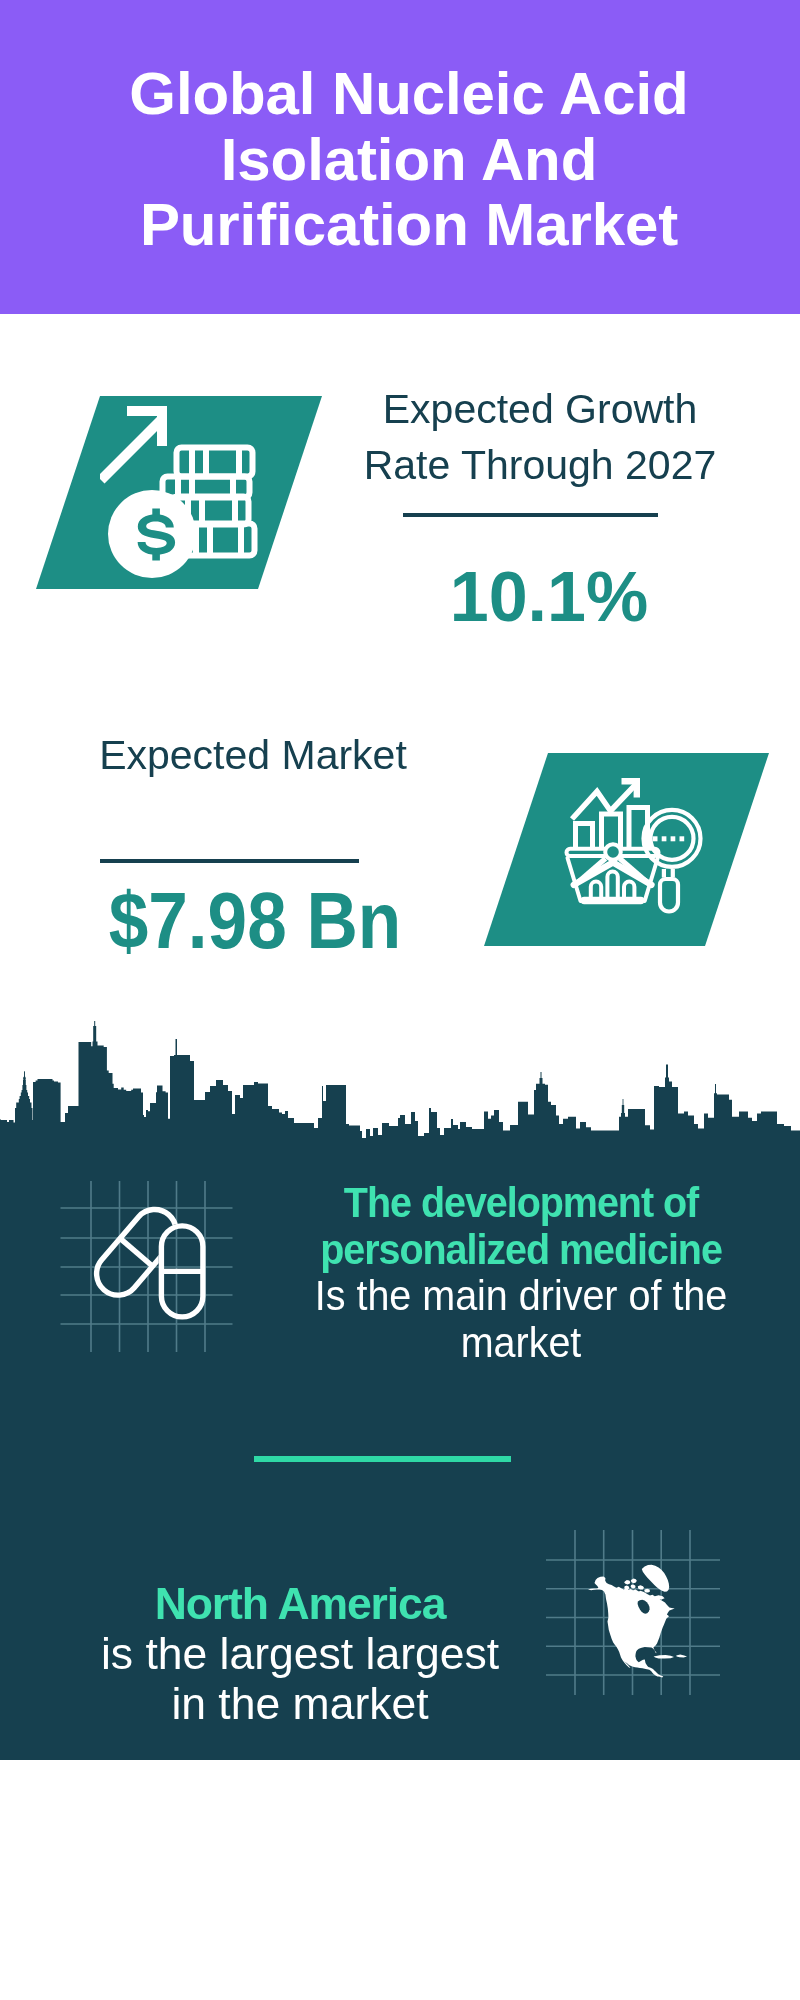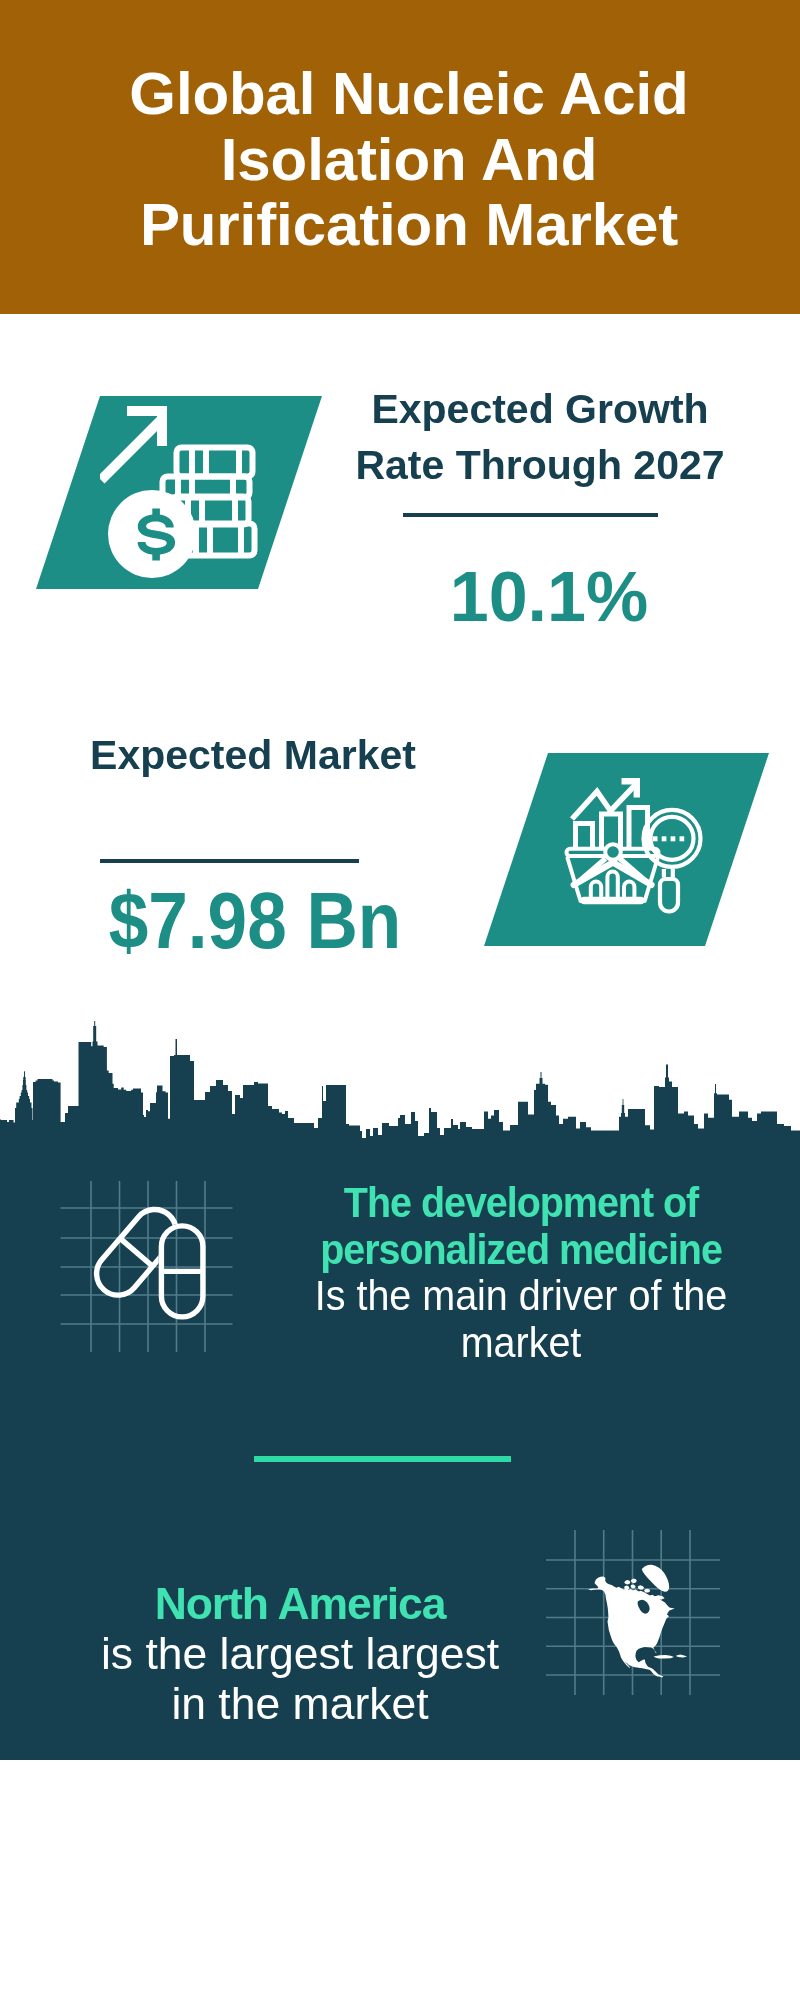--- a/index.html
+++ b/index.html
@@ -1,31 +1,31 @@
 <!DOCTYPE html>
 <html><head>
 <meta charset="utf-8">
 <style>
   html,body{margin:0;padding:0;}
   body{width:800px;height:2000px;background:#fff;font-family:"Liberation Sans",sans-serif;overflow:hidden;}
   .page{position:relative;width:800px;height:2000px;background:#fff;}
 
   
-  .header{position:absolute;left:0;top:0;width:800px;height:314px;background:#a16207;}
+  .header{position:absolute;left:0;top:0;width:800px;height:314px;background:#8b5cf6;}
   .header-title{position:absolute;left:9px;top:61px;width:800px;text-align:center;
     color:#fff;font-size:60px;font-weight:bold;line-height:65.5px;letter-spacing:-0.1px;}
   .header-title div{white-space:nowrap;}
 
   
   .para{position:absolute;}
   #para1{left:36px;top:396px;}
   #para2{left:484px;top:753px;}
 
   
-  .stat-label{position:absolute;color:#16404f;font-weight:bold;font-size:41px;line-height:56px;text-align:center;}
+  .stat-label{position:absolute;color:#16404f;font-weight:normal;font-size:41px;line-height:56px;text-align:center;}
   .stat-rule{position:absolute;height:4px;background:#16404f;}
   .stat-value{position:absolute;color:#1d8e85;font-weight:bold;text-align:center;}
 
   
   .dark-panel{position:absolute;left:0;top:1140px;width:800px;height:620px;background:#16404f;}
   #skyline{position:absolute;left:0;top:1015px;}
 
   
   .insight-text{position:absolute;text-align:center;font-size:42px;line-height:46.5px;color:#fff;}
   .insight-text div{white-space:nowrap;}

